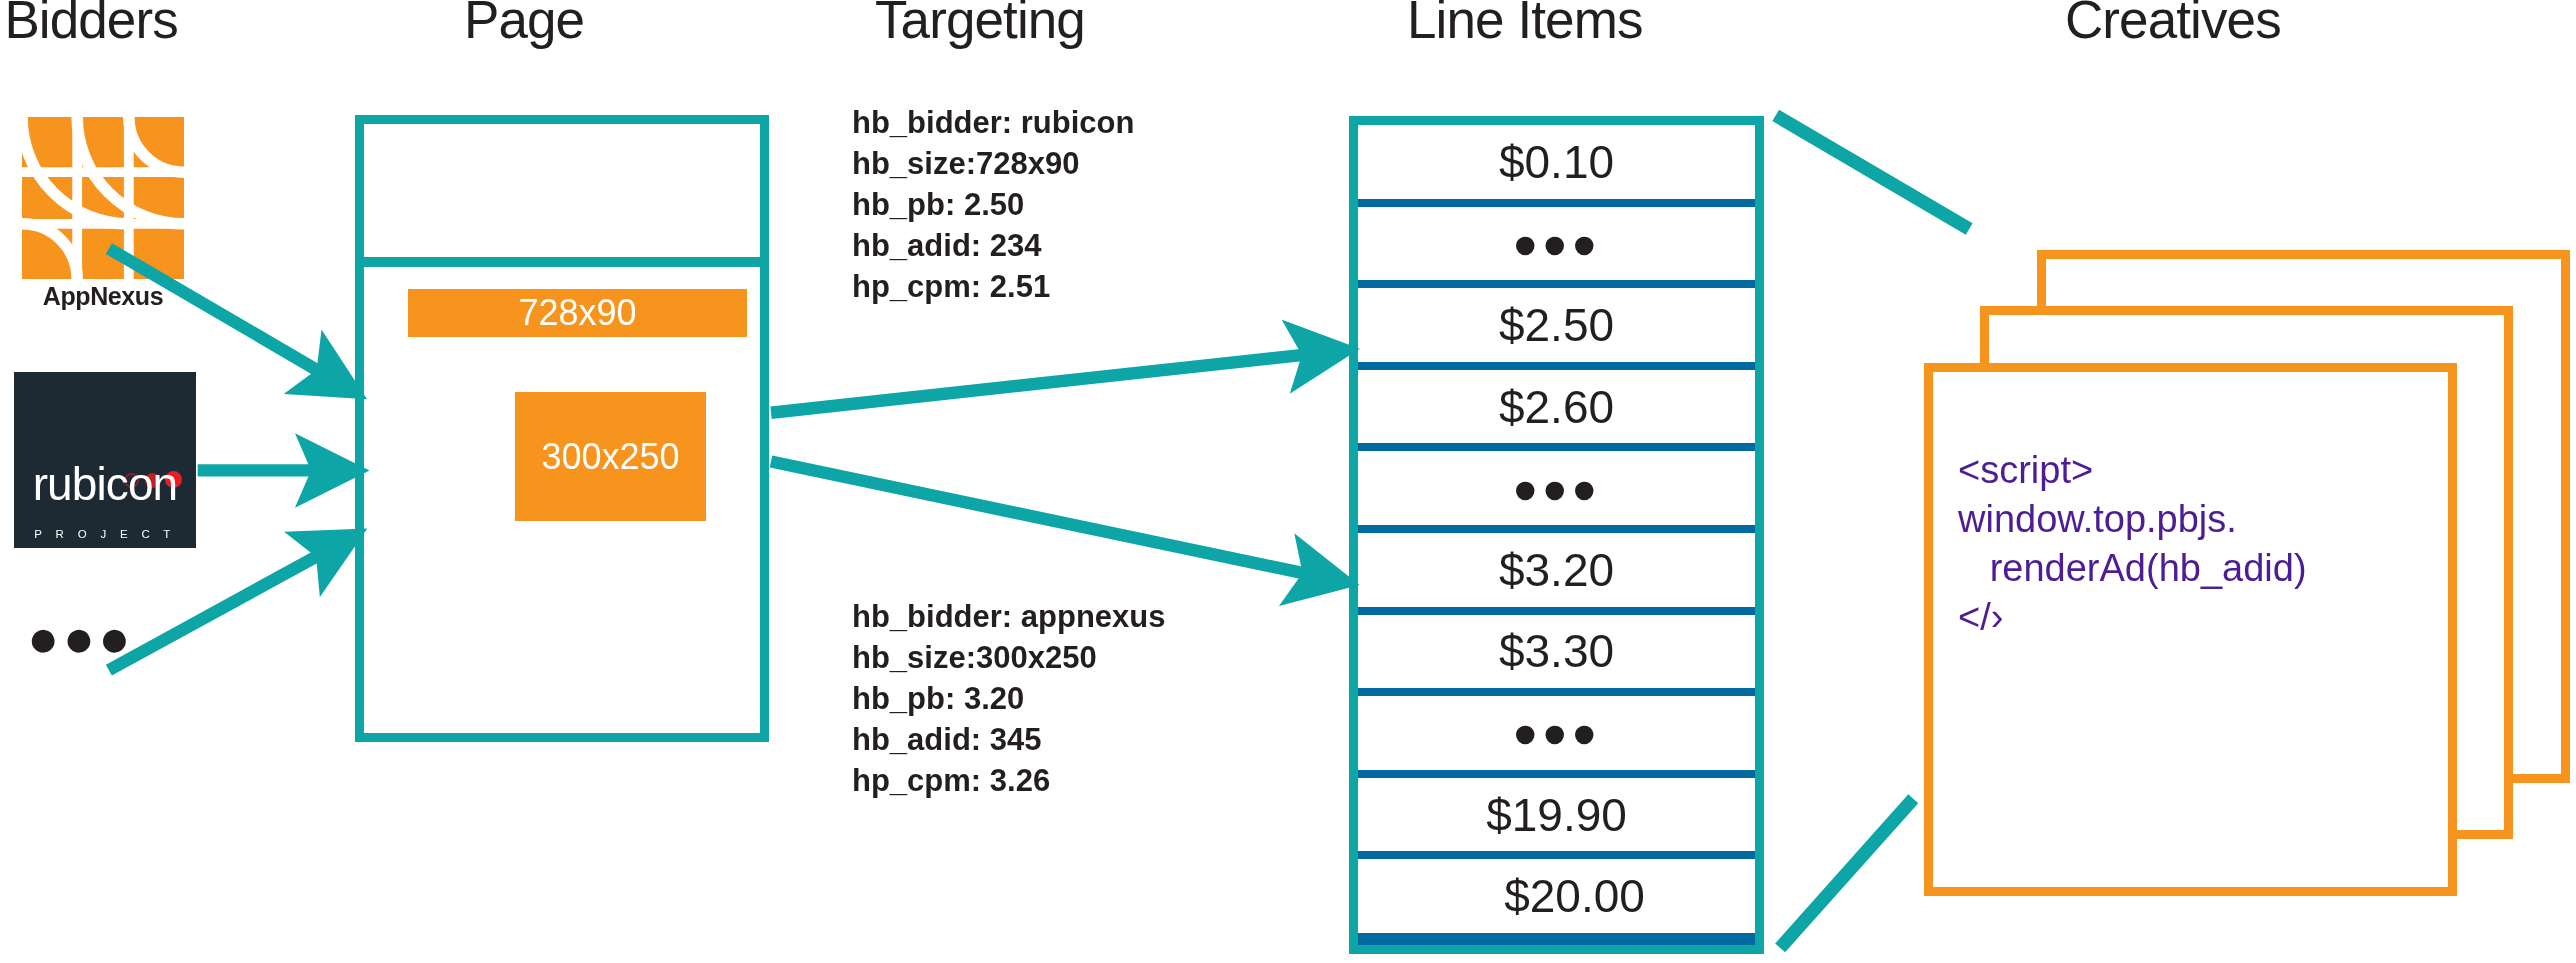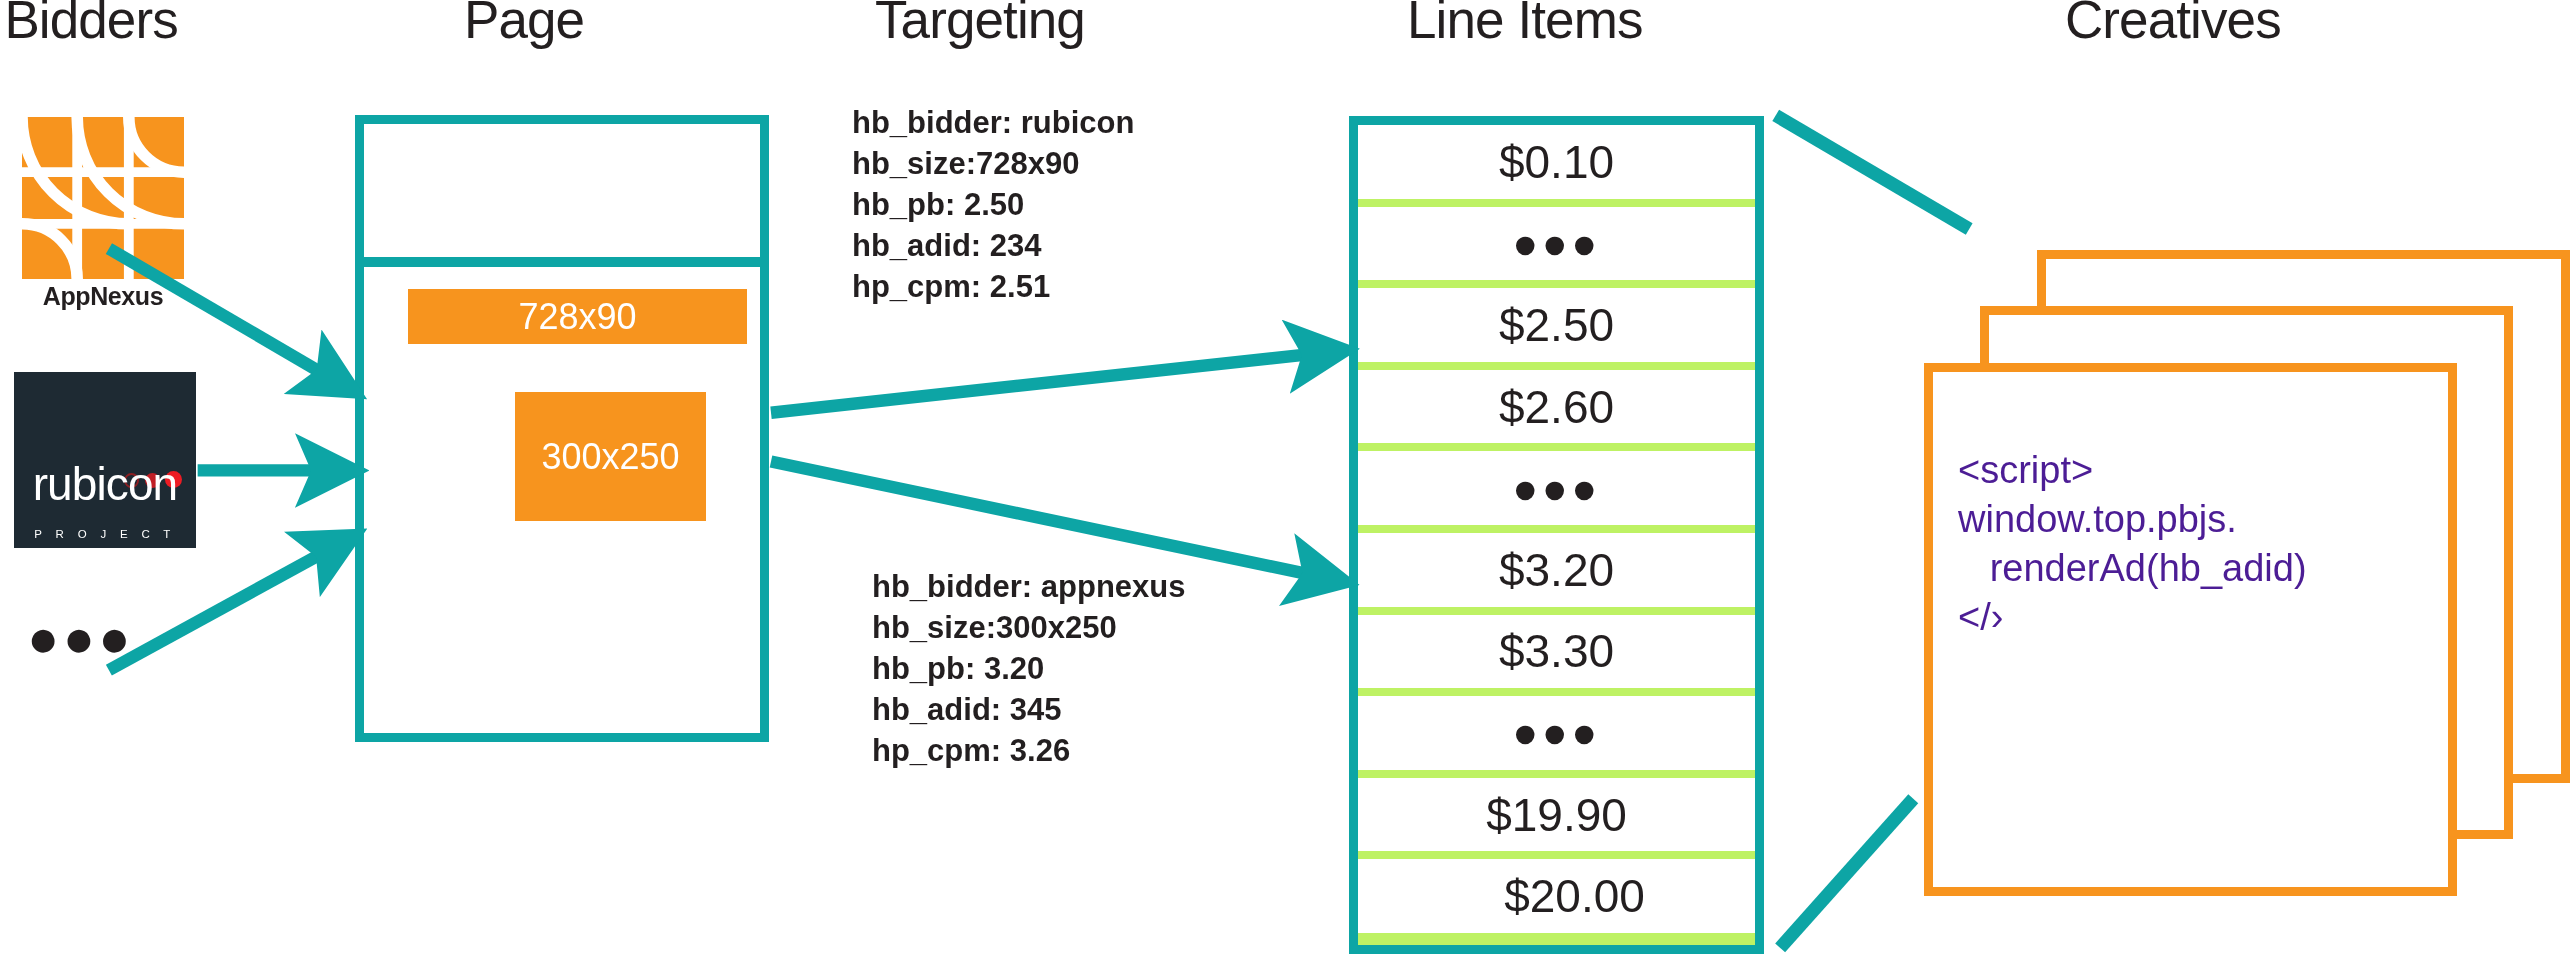--- a/index.html
+++ b/index.html
@@ -96,44 +96,44 @@
     position:absolute;
     background:#F7941E;
     color:#ffffff;
     display:flex;
     align-items:center;
     justify-content:center;
     font-size:36px;
     font-weight:400;
     letter-spacing:0px;
   }
-  #slot-728x90{ left:408px; top:289px; width:339px; height:55px; }
+  #slot-728x90{ left:408px; top:289px; width:339px; height:48px; }
   #slot-300x250{ left:515px; top:392px; width:191px; height:129px;
                  align-items:center; justify-content:center; }
 
   
   .kv-block{
     position:absolute;
     font-size:31px;
     font-weight:bold;
     line-height:41px;
     color:#231f20;
     white-space:nowrap;
   }
   #targeting-1{ left:852px; top:102px; }
-  #targeting-2{ left:852px; top:566px;margin-left:20px; }
+  #targeting-2{ left:852px; top:596px; }
 
   
   #lineitems-box{
     position:absolute;
     left:1349px; top:116px;
     width:415px; height:838px;
     border:9.8px solid #0DA5A5;
     box-sizing:border-box;
-    background:#bef264;
+    background:#0369a1;
     display:flex;
     flex-direction:column;
   }
   .li-row{
     flex:1 1 0;
     background:#ffffff;
     margin-bottom:8px;
     display:flex;
     align-items:center;
     justify-content:center;

